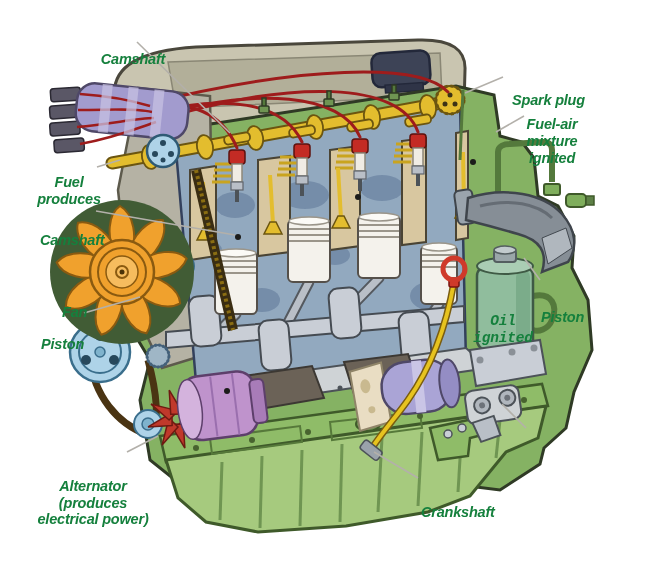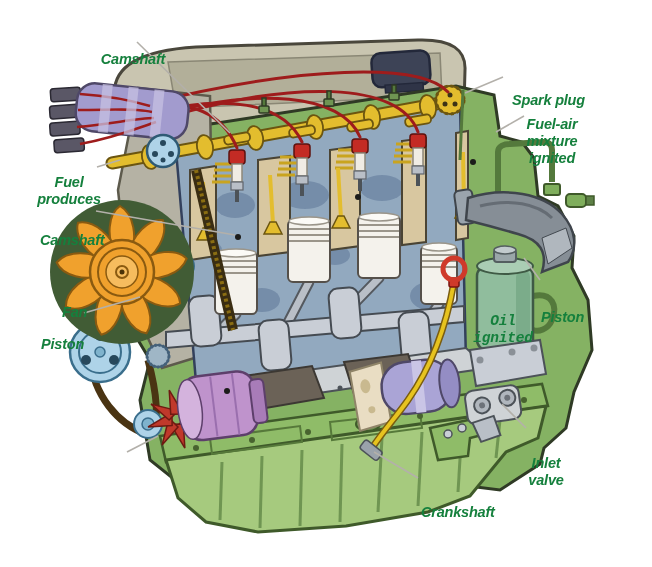--- a/index.html
+++ b/index.html
@@ -425,21 +425,22 @@
 
 <div class="lbl" style="left:41px;top:304px;">Piston</div>
 
 <div class="lbl" style="left:541px;top:277px;">Piston</div>
 
 <div class="lbl center" style="left:472px;top:281px;width:62px;font-family:Liberation Mono, monospace;">
   <div>Oil</div>
   <div>ignited</div>
 </div>
 
-<div class="lbl center" style="left:514px;top:423px;width:64px;">
-  <div>Inlet</div>
-  <div>valve</div>
+
+<div class="lbl center" style="left:20px;top:446px;width:146px;line-height:16.5px;">
+  <div>Alternator</div>
+  <div>(produces</div>
+  <div>electrical power)</div>
 </div>
 
-
 <div class="lbl" style="left:421px;top:472px;">Crankshaft</div>
 
 </div>
 
 </body></html>

